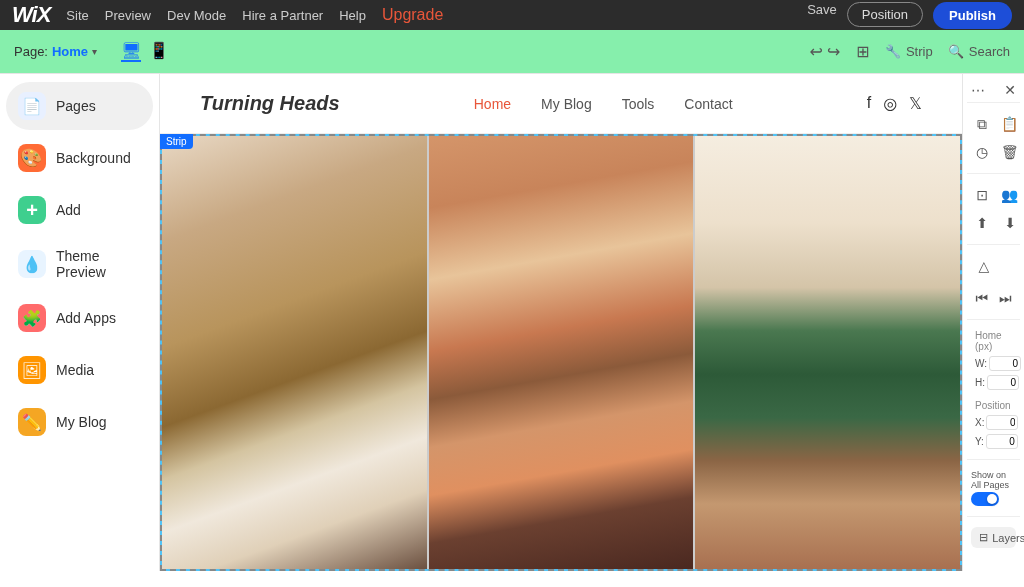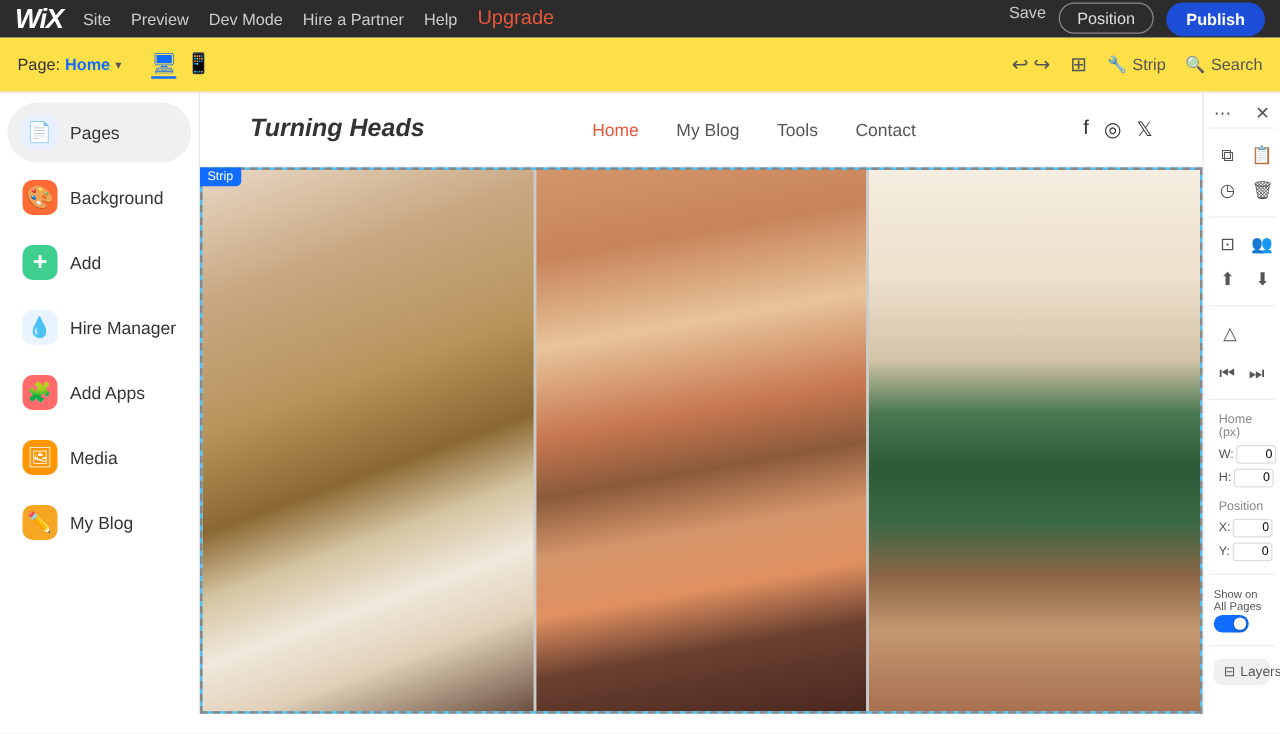--- a/index.html
+++ b/index.html
@@ -62,21 +62,21 @@
       font-size: 13px;
       padding: 6px 16px;
       border-radius: 20px;
       cursor: pointer;
       font-weight: 600;
     }
 
     
     .second-bar {
       height: 44px;
-      background: #fde047;
+      background: #86efac;
       border-bottom: 1px solid #e5e5e5;
       display: flex;
       align-items: center;
       padding: 0 14px;
       gap: 14px;
       z-index: 99;
       position: relative;
     }
     .page-selector {
       display: flex;
@@ -428,21 +428,21 @@
     <div class="sidebar-item">
       <div class="sidebar-icon icon-background" style="font-size:18px;">🎨</div>
       <span>Background</span>
     </div>
     <div class="sidebar-item">
       <div class="sidebar-icon icon-add" style="font-size:20px;font-weight:900;">+</div>
       <span>Add</span>
     </div>
     <div class="sidebar-item">
       <div class="sidebar-icon icon-theme" style="font-size:16px;">💧</div>
-      <span>Hire Manager</span>
+      <span>Theme Preview</span>
     </div>
     <div class="sidebar-item">
       <div class="sidebar-icon icon-apps">🧩</div>
       <span>Add Apps</span>
     </div>
     <div class="sidebar-item">
       <div class="sidebar-icon icon-media">🖼</div>
       <span>Media</span>
     </div>
     <div class="sidebar-item">

